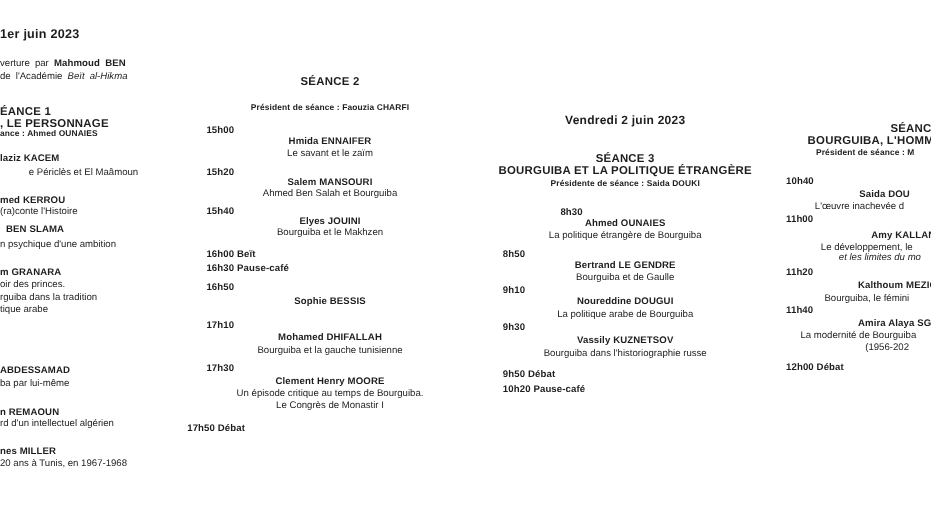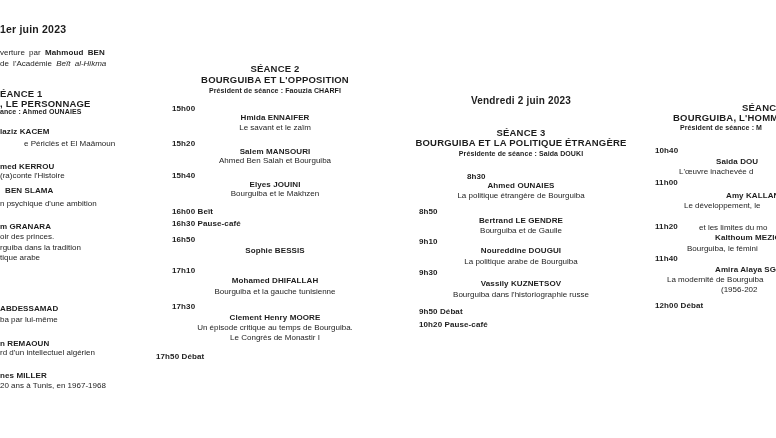--- a/index.html
+++ b/index.html
@@ -44,21 +44,20 @@
       <div class="l title" style="left: 0px; top: 254px;">tique arabe</div>
       <div class="l name" style="left: 0px; top: 305px;">ABDESSAMAD</div>
       <div class="l title" style="left: 0px; top: 316px;">ba par lui-même</div>
       <div class="l name" style="left: 0px; top: 340px;">n REMAOUN</div>
       <div class="l title" style="left: 0px; top: 349px;">rd d'un intellectuel algérien</div>
       <div class="l name" style="left: 0px; top: 372px;">nes MILLER</div>
       <div class="l title" style="left: 0px; top: 382px;">20 ans à Tunis, en 1967-1968</div>
     </div>
     <div class="col">
       <div class="l hdr c" style="left: 275px; top: 64px;">SÉANCE 2</div>
-      <div class="l hdr c" style="left: 275px; top: 75px;">BOURGUIBA ET L'OPPOSITION</div>
       <div class="l pres c" style="left: 275px; top: 87px;">Président de séance : Faouzia CHARFI</div>
       <div class="l time" style="left: 172px; top: 105px;">15h00</div>
       <div class="l name c" style="left: 275px; top: 114px;">Hmida ENNAIFER</div>
       <div class="l title c" style="left: 275px; top: 124px;">Le savant et le zaïm</div>
       <div class="l time" style="left: 172px; top: 140px;">15h20</div>
       <div class="l name c" style="left: 275px; top: 148px;">Salem MANSOURI</div>
       <div class="l title c" style="left: 275px; top: 157px;">Ahmed Ben Salah et Bourguiba</div>
       <div class="l time" style="left: 172px; top: 172px;">15h40</div>
       <div class="l name c" style="left: 275px; top: 181px;">Elyes JOUINI</div>
       <div class="l title c" style="left: 275px; top: 190px;">Bourguiba et le Makhzen</div>
@@ -98,21 +97,21 @@
     <div class="col">
       <div class="l hdr" style="left: 742px; top: 103px;">SÉANCE</div>
       <div class="l hdr" style="left: 673px; top: 113px;">BOURGUIBA, L'HOMM</div>
       <div class="l pres" style="left: 680px; top: 124px;">Président de séance : M</div>
       <div class="l time" style="left: 655px; top: 147px;">10h40</div>
       <div class="l name" style="left: 716px; top: 158px;">Saida DOU</div>
       <div class="l title" style="left: 679px; top: 168px;">L'œuvre inachevée d</div>
       <div class="l time" style="left: 655px; top: 179px;">11h00</div>
       <div class="l name" style="left: 726px; top: 192px;">Amy KALLAN</div>
       <div class="l title" style="left: 684px; top: 202px;">Le développement, le</div>
-      <div class="l title" style="left: 699px; top: 224px;">et les limites du mo</div>
+      <div class="l title" style="left: 699px; top: 211px; font-style: italic;">et les limites du mo</div>
       <div class="l time" style="left: 655px; top: 223px;">11h20</div>
       <div class="l name" style="left: 715px; top: 234px;">Kalthoum MEZIO</div>
       <div class="l title" style="left: 687px; top: 245px;">Bourguiba, le fémini</div>
       <div class="l time" style="left: 655px; top: 255px;">11h40</div>
       <div class="l name" style="left: 715px; top: 266px;">Amira Alaya SG</div>
       <div class="l title" style="left: 667px; top: 276px;">La modernité de Bourguiba</div>
       <div class="l title" style="left: 721px; top: 286px;">(1956-202</div>
       <div class="l time" style="left: 655px; top: 302px;">12h00 Débat</div>
     </div>
   </div>

